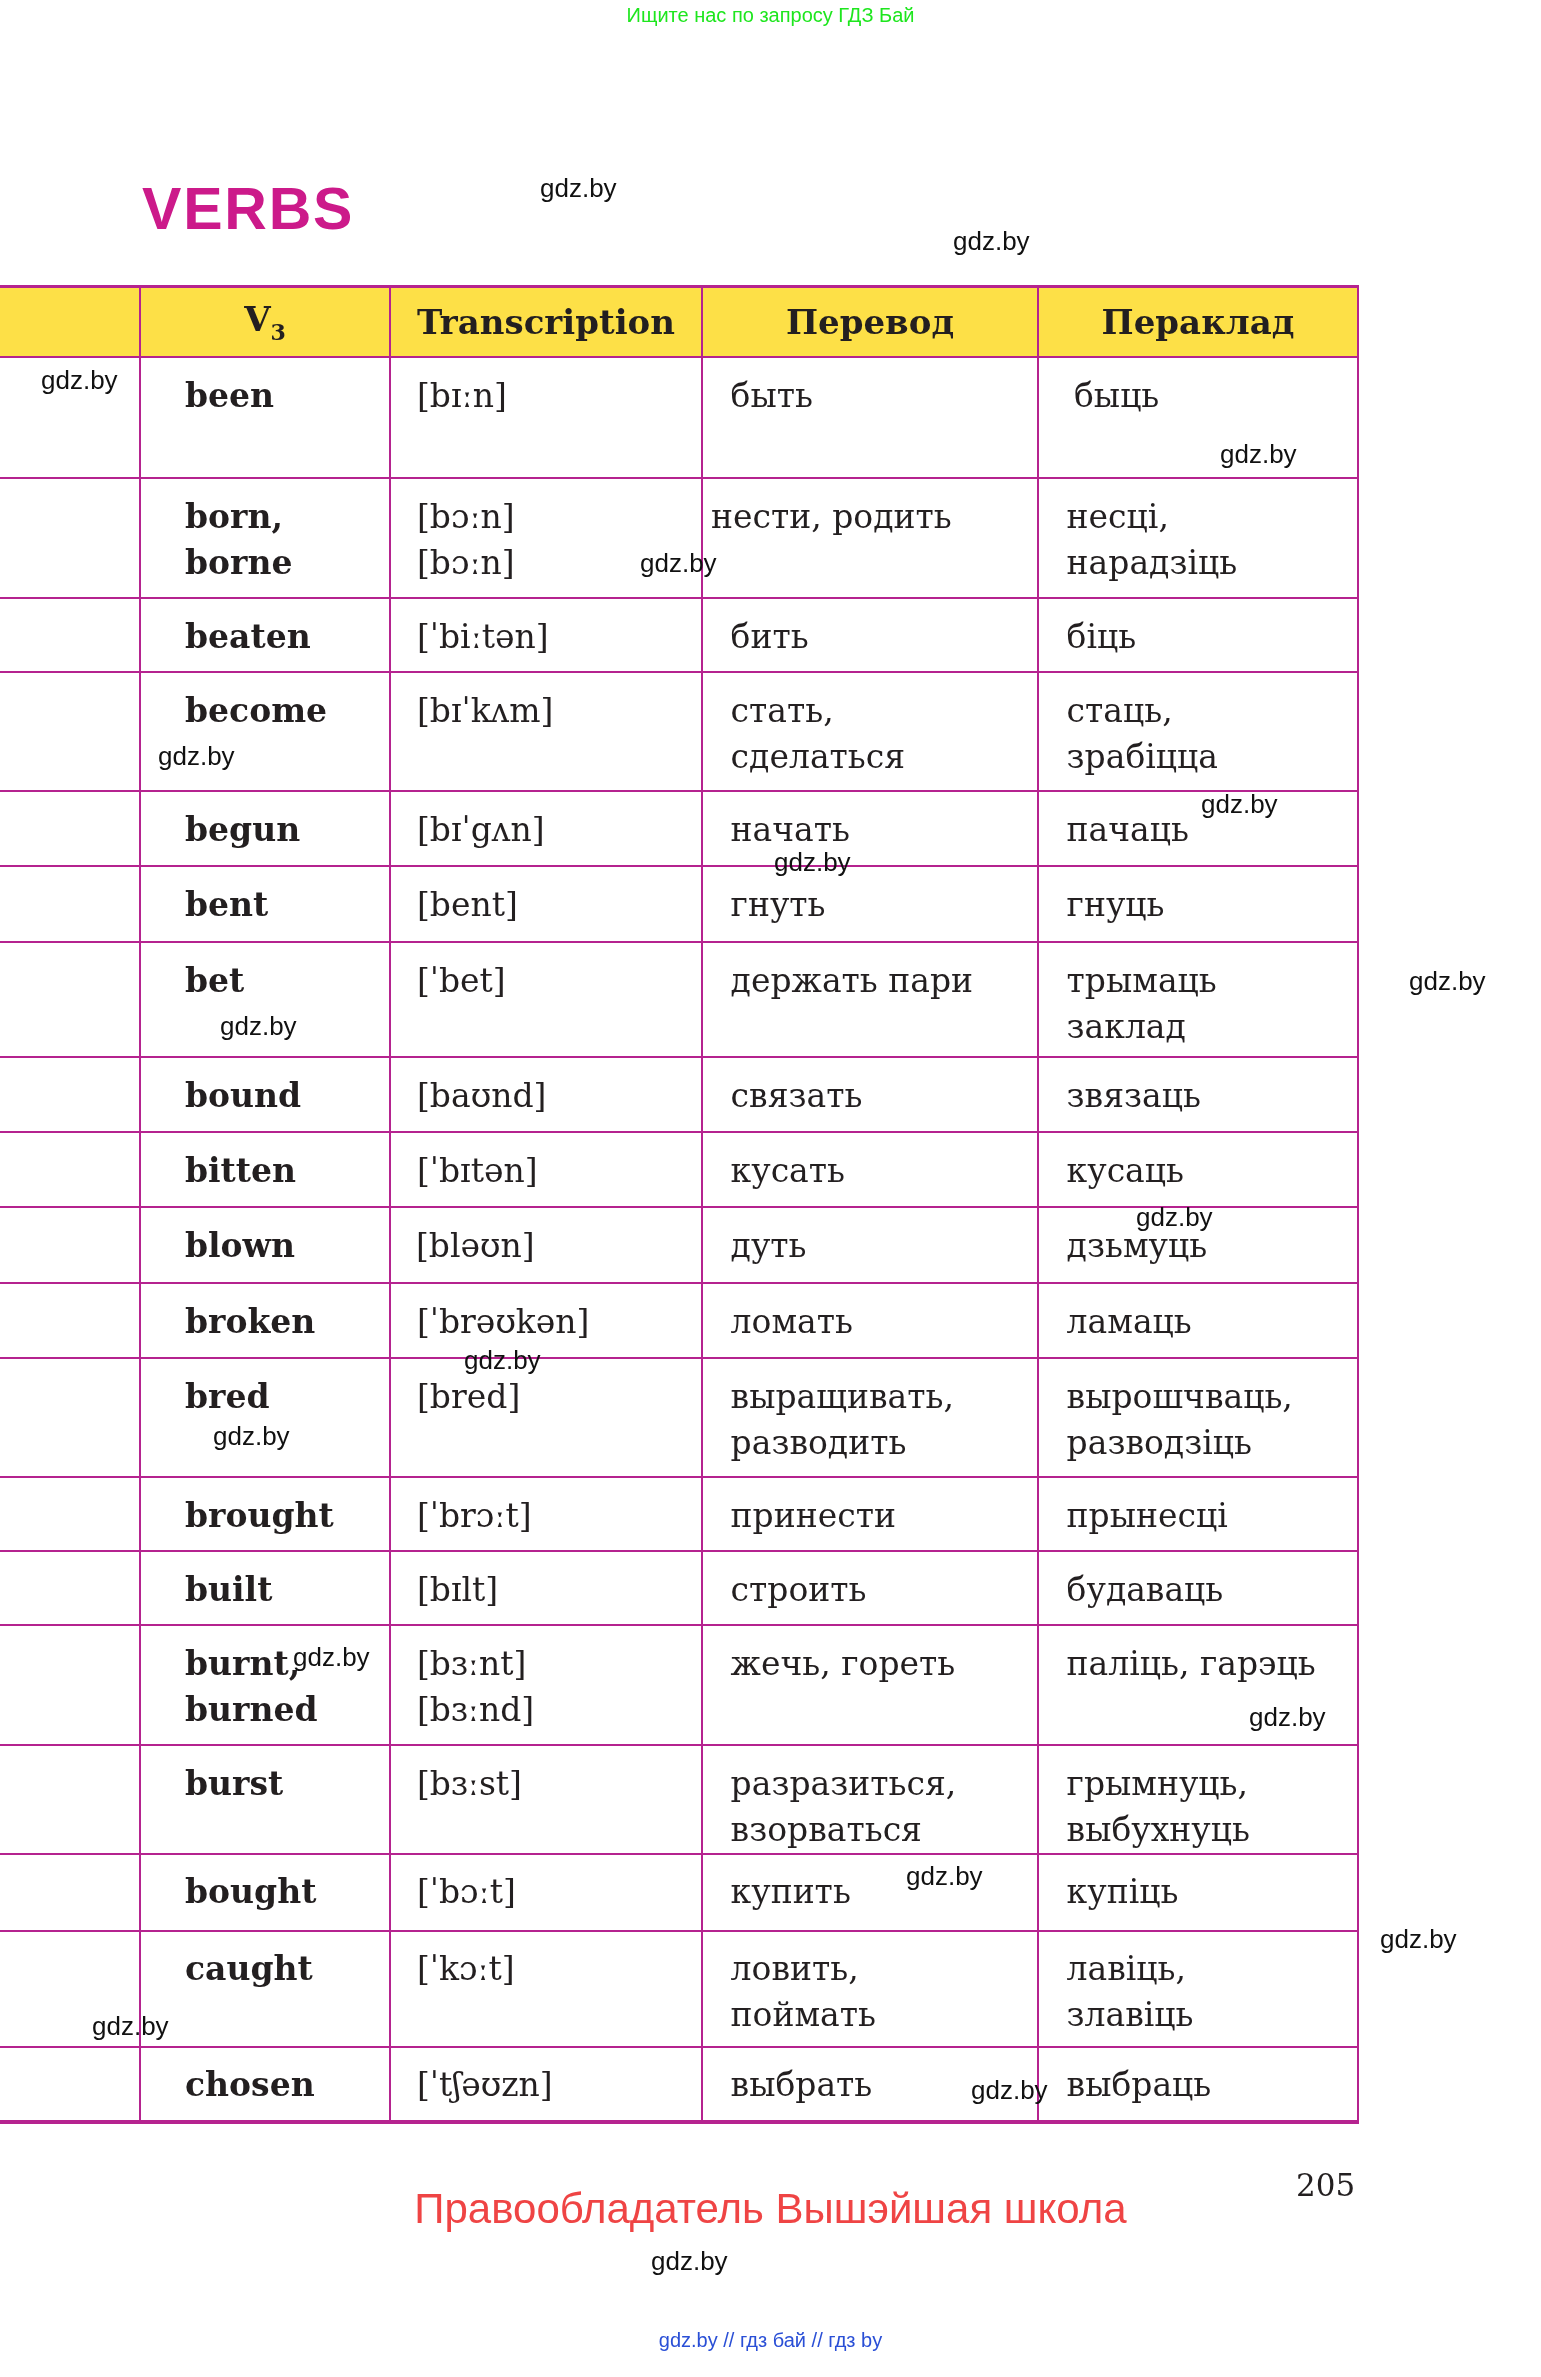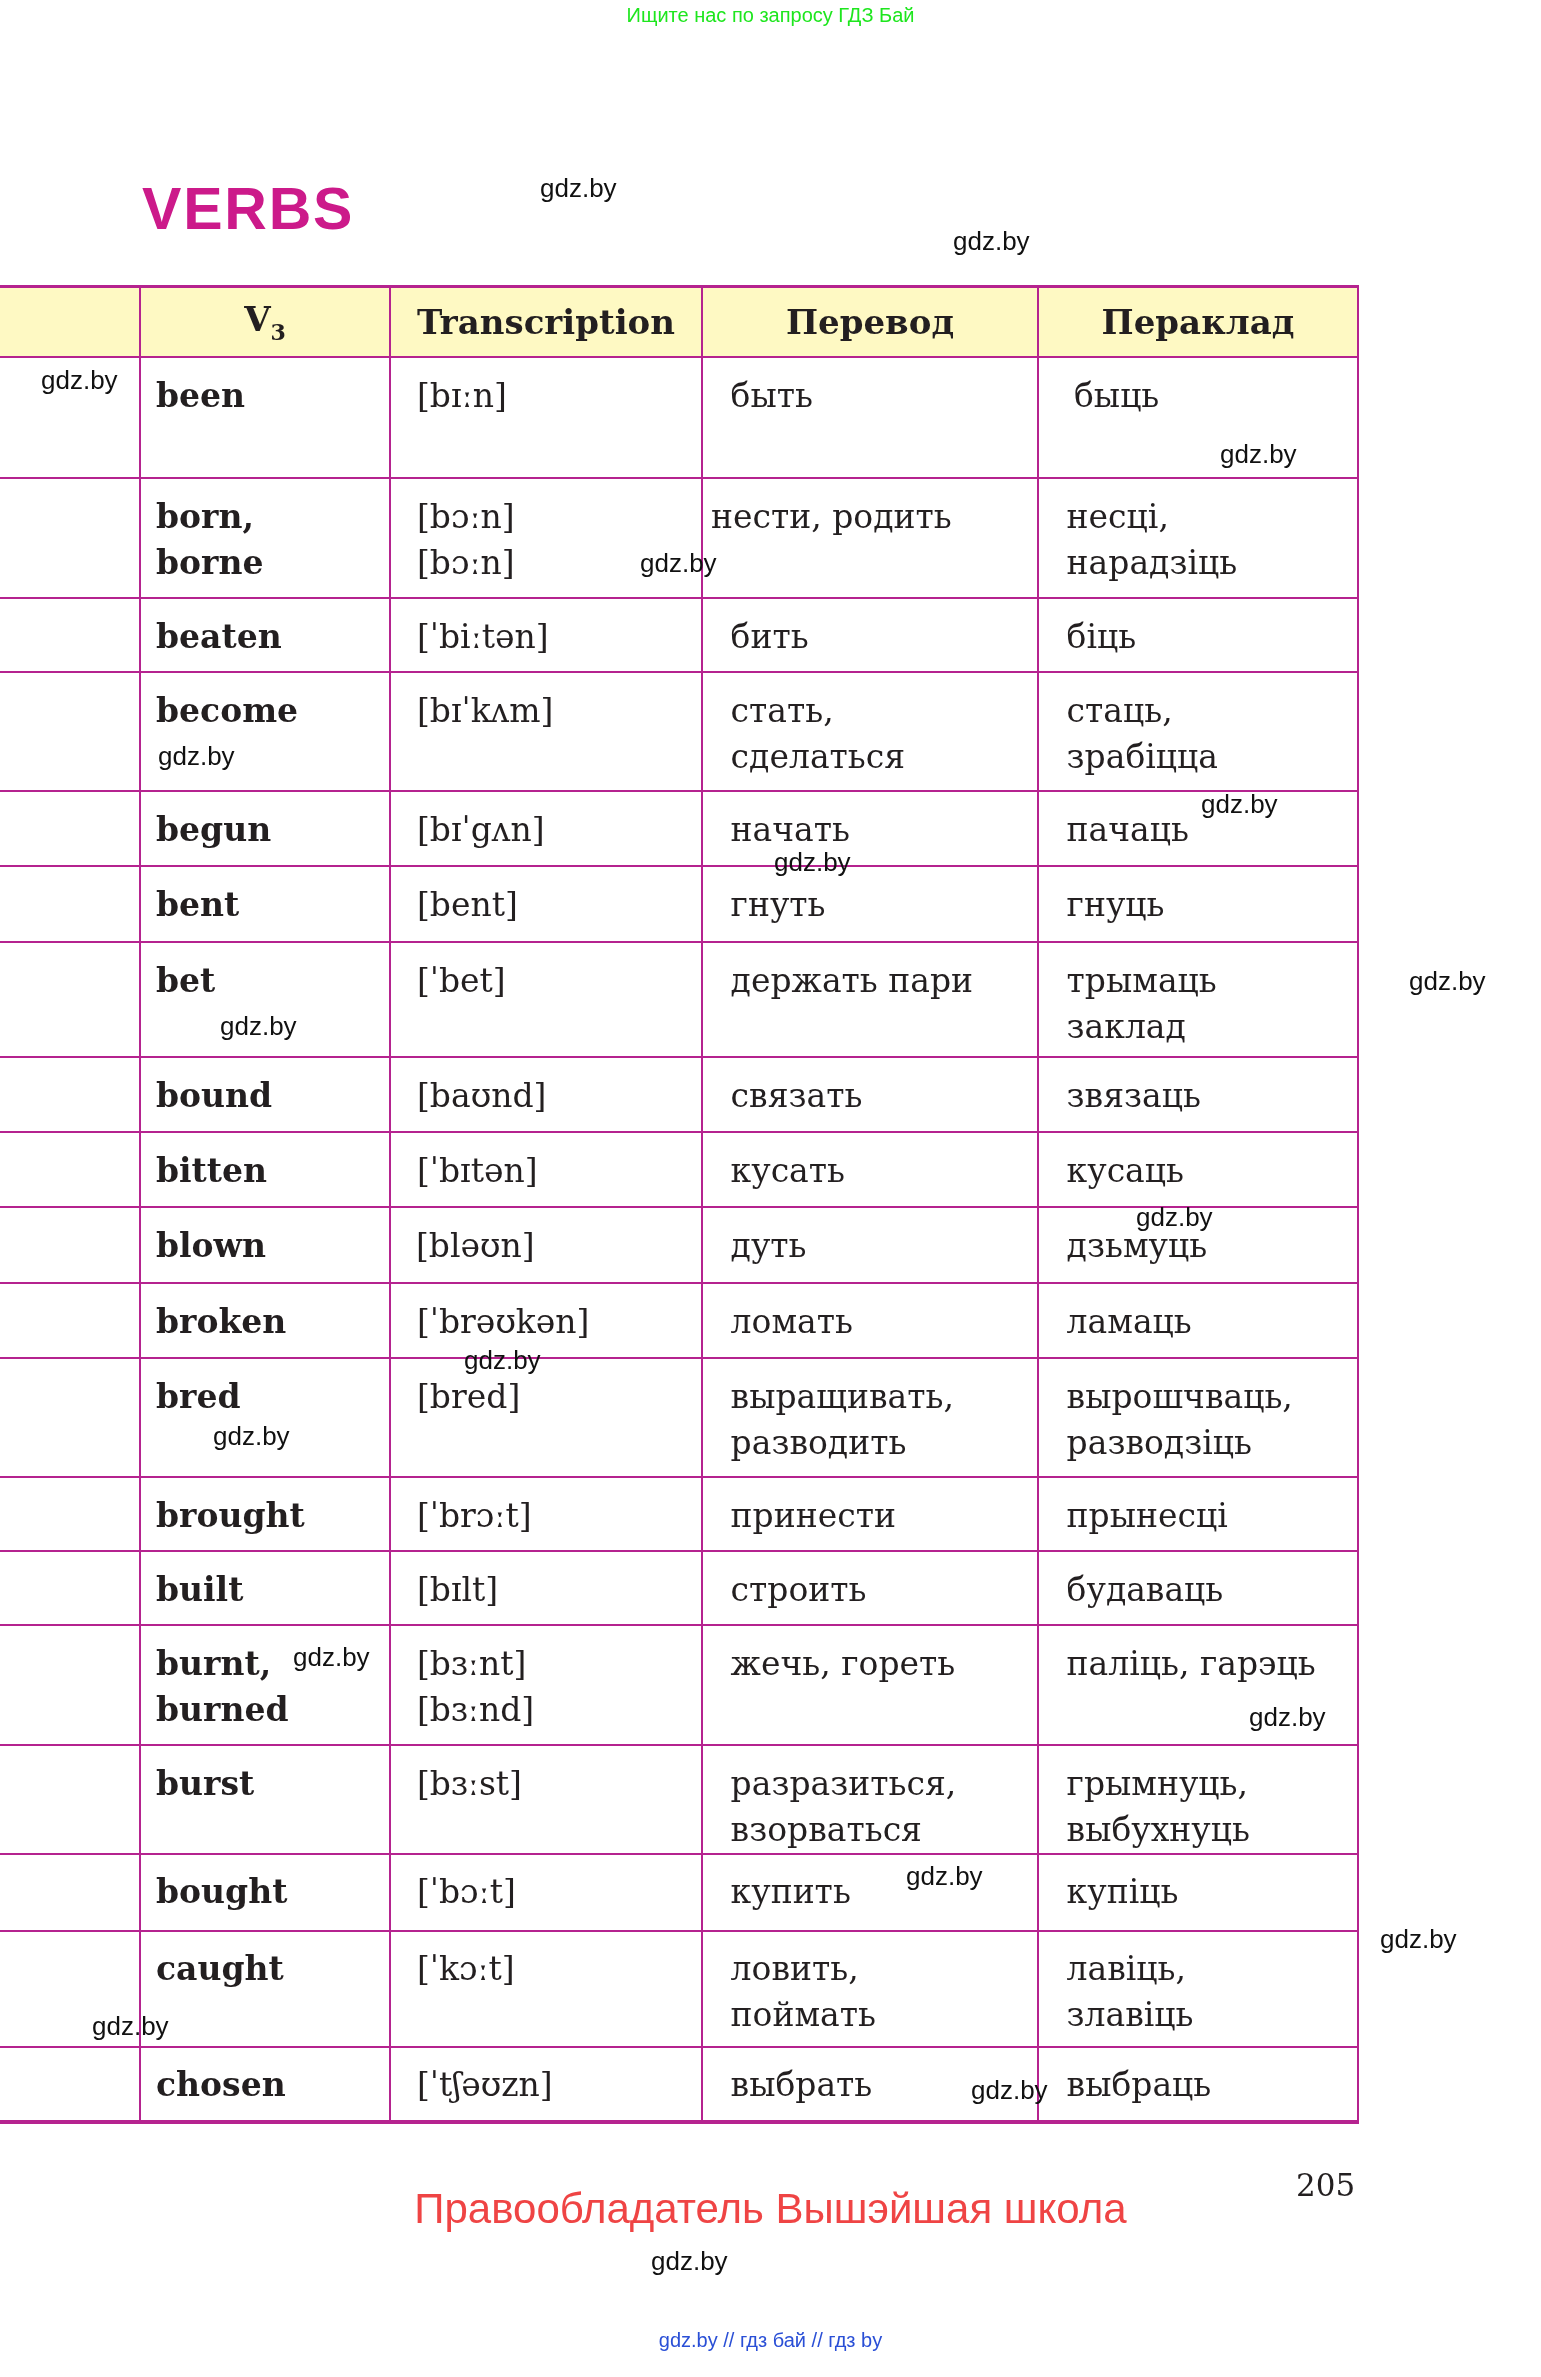--- a/index.html
+++ b/index.html
@@ -3,27 +3,27 @@
 <meta charset="utf-8">
 <style>
   html, body { margin:0; padding:0; background:#ffffff; }
   body { width:1541px; height:2377px; position:relative; overflow:hidden; font-family:"DejaVu Serif", serif; color:#231f20; }
   .abs { position:absolute; }
   .top-banner { left:0; width:1541px; top:3.7px; text-align:center; font-family:"Liberation Sans", sans-serif; font-size:20px; color:#1ee61e; }
   .title { left:142px; top:175px; font-family:"Liberation Sans", sans-serif; font-weight:bold; font-size:59px; color:#cc1a8a; letter-spacing:1.8px; }
   .wm { font-family:"Liberation Sans", sans-serif; font-size:26px; color:#111; white-space:nowrap; z-index:5; }
   table.verbs { position:absolute; left:0; top:285px; border-collapse:collapse; table-layout:fixed; }
   table.verbs td, table.verbs th { border:2.8px solid #b5238f; padding:0; vertical-align:top; }
-  table.verbs tr.hdr th { background:#fef9c3; height:68px; font-size:34px; font-weight:bold; text-align:center; vertical-align:middle; font-family:"DejaVu Serif", serif; }
+  table.verbs tr.hdr th { background:#fde047; height:68px; font-size:34px; font-weight:bold; text-align:center; vertical-align:middle; font-family:"DejaVu Serif", serif; }
   table.verbs td.c0 { border-left:none; }
   table.verbs th.c0 { border-left:none; }
   table.verbs tr.hdr th { border-top-width:3.7px; }
   table.verbs tr.last td { border-bottom-width:4.6px; }
   .cell { padding:14.7px 0 0 27.6px; font-size:33px; line-height:46px; }
-  .v3 { font-weight:bold; padding-left:15px; }
+  .v3 { font-weight:bold; padding-left:44px; }
   .ipa { font-family:"DejaVu Serif", serif; padding-left:26px; }
   .sub { font-size:22px; vertical-align:-9.2px; }
   .footer-owner { left:0; width:1541px; top:2185px; text-align:center; font-family:"Liberation Sans", sans-serif; font-size:42px; color:#ef4444; }
   .page-num { left:1296px; top:2167px; font-size:31px; font-family:"DejaVu Serif", serif; }
   .footer-links { left:0; width:1541px; top:2329px; text-align:center; font-family:"Liberation Sans", sans-serif; font-size:20px; color:#2a4fd6; }
 </style>
 </head>
 <body>
 
 <div class="abs top-banner">Ищите нас по запросу ГДЗ Бай</div>

